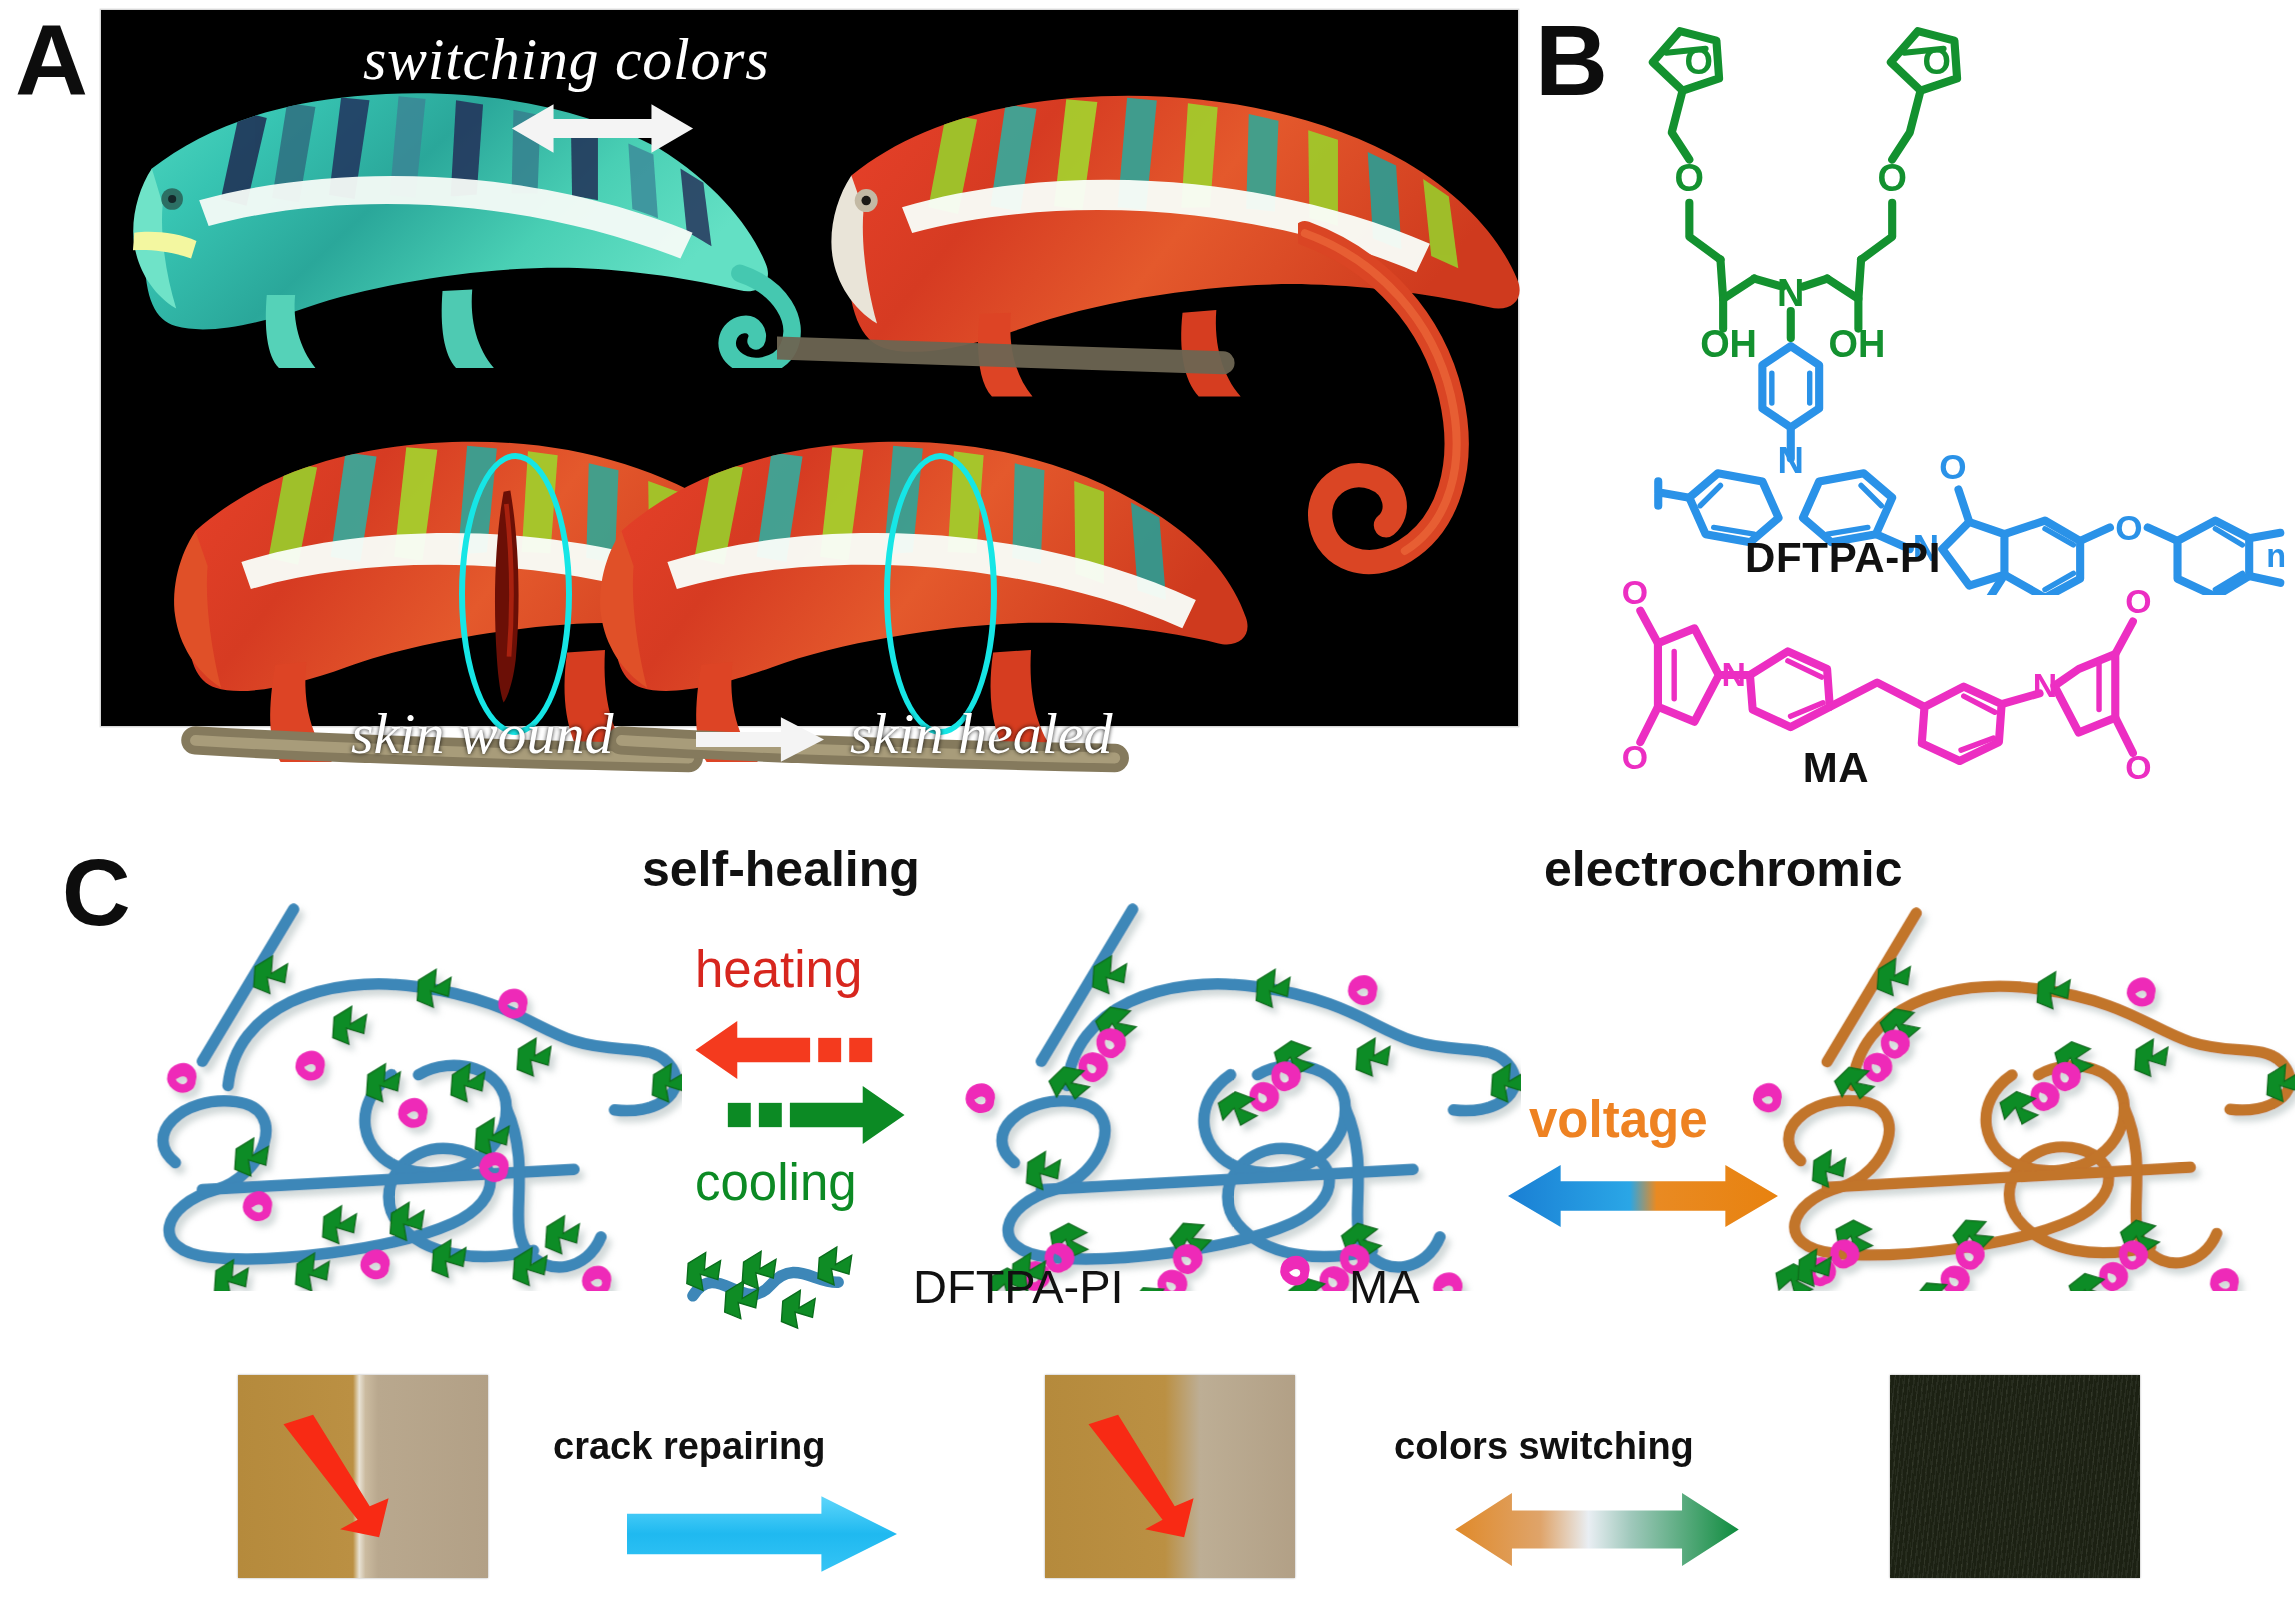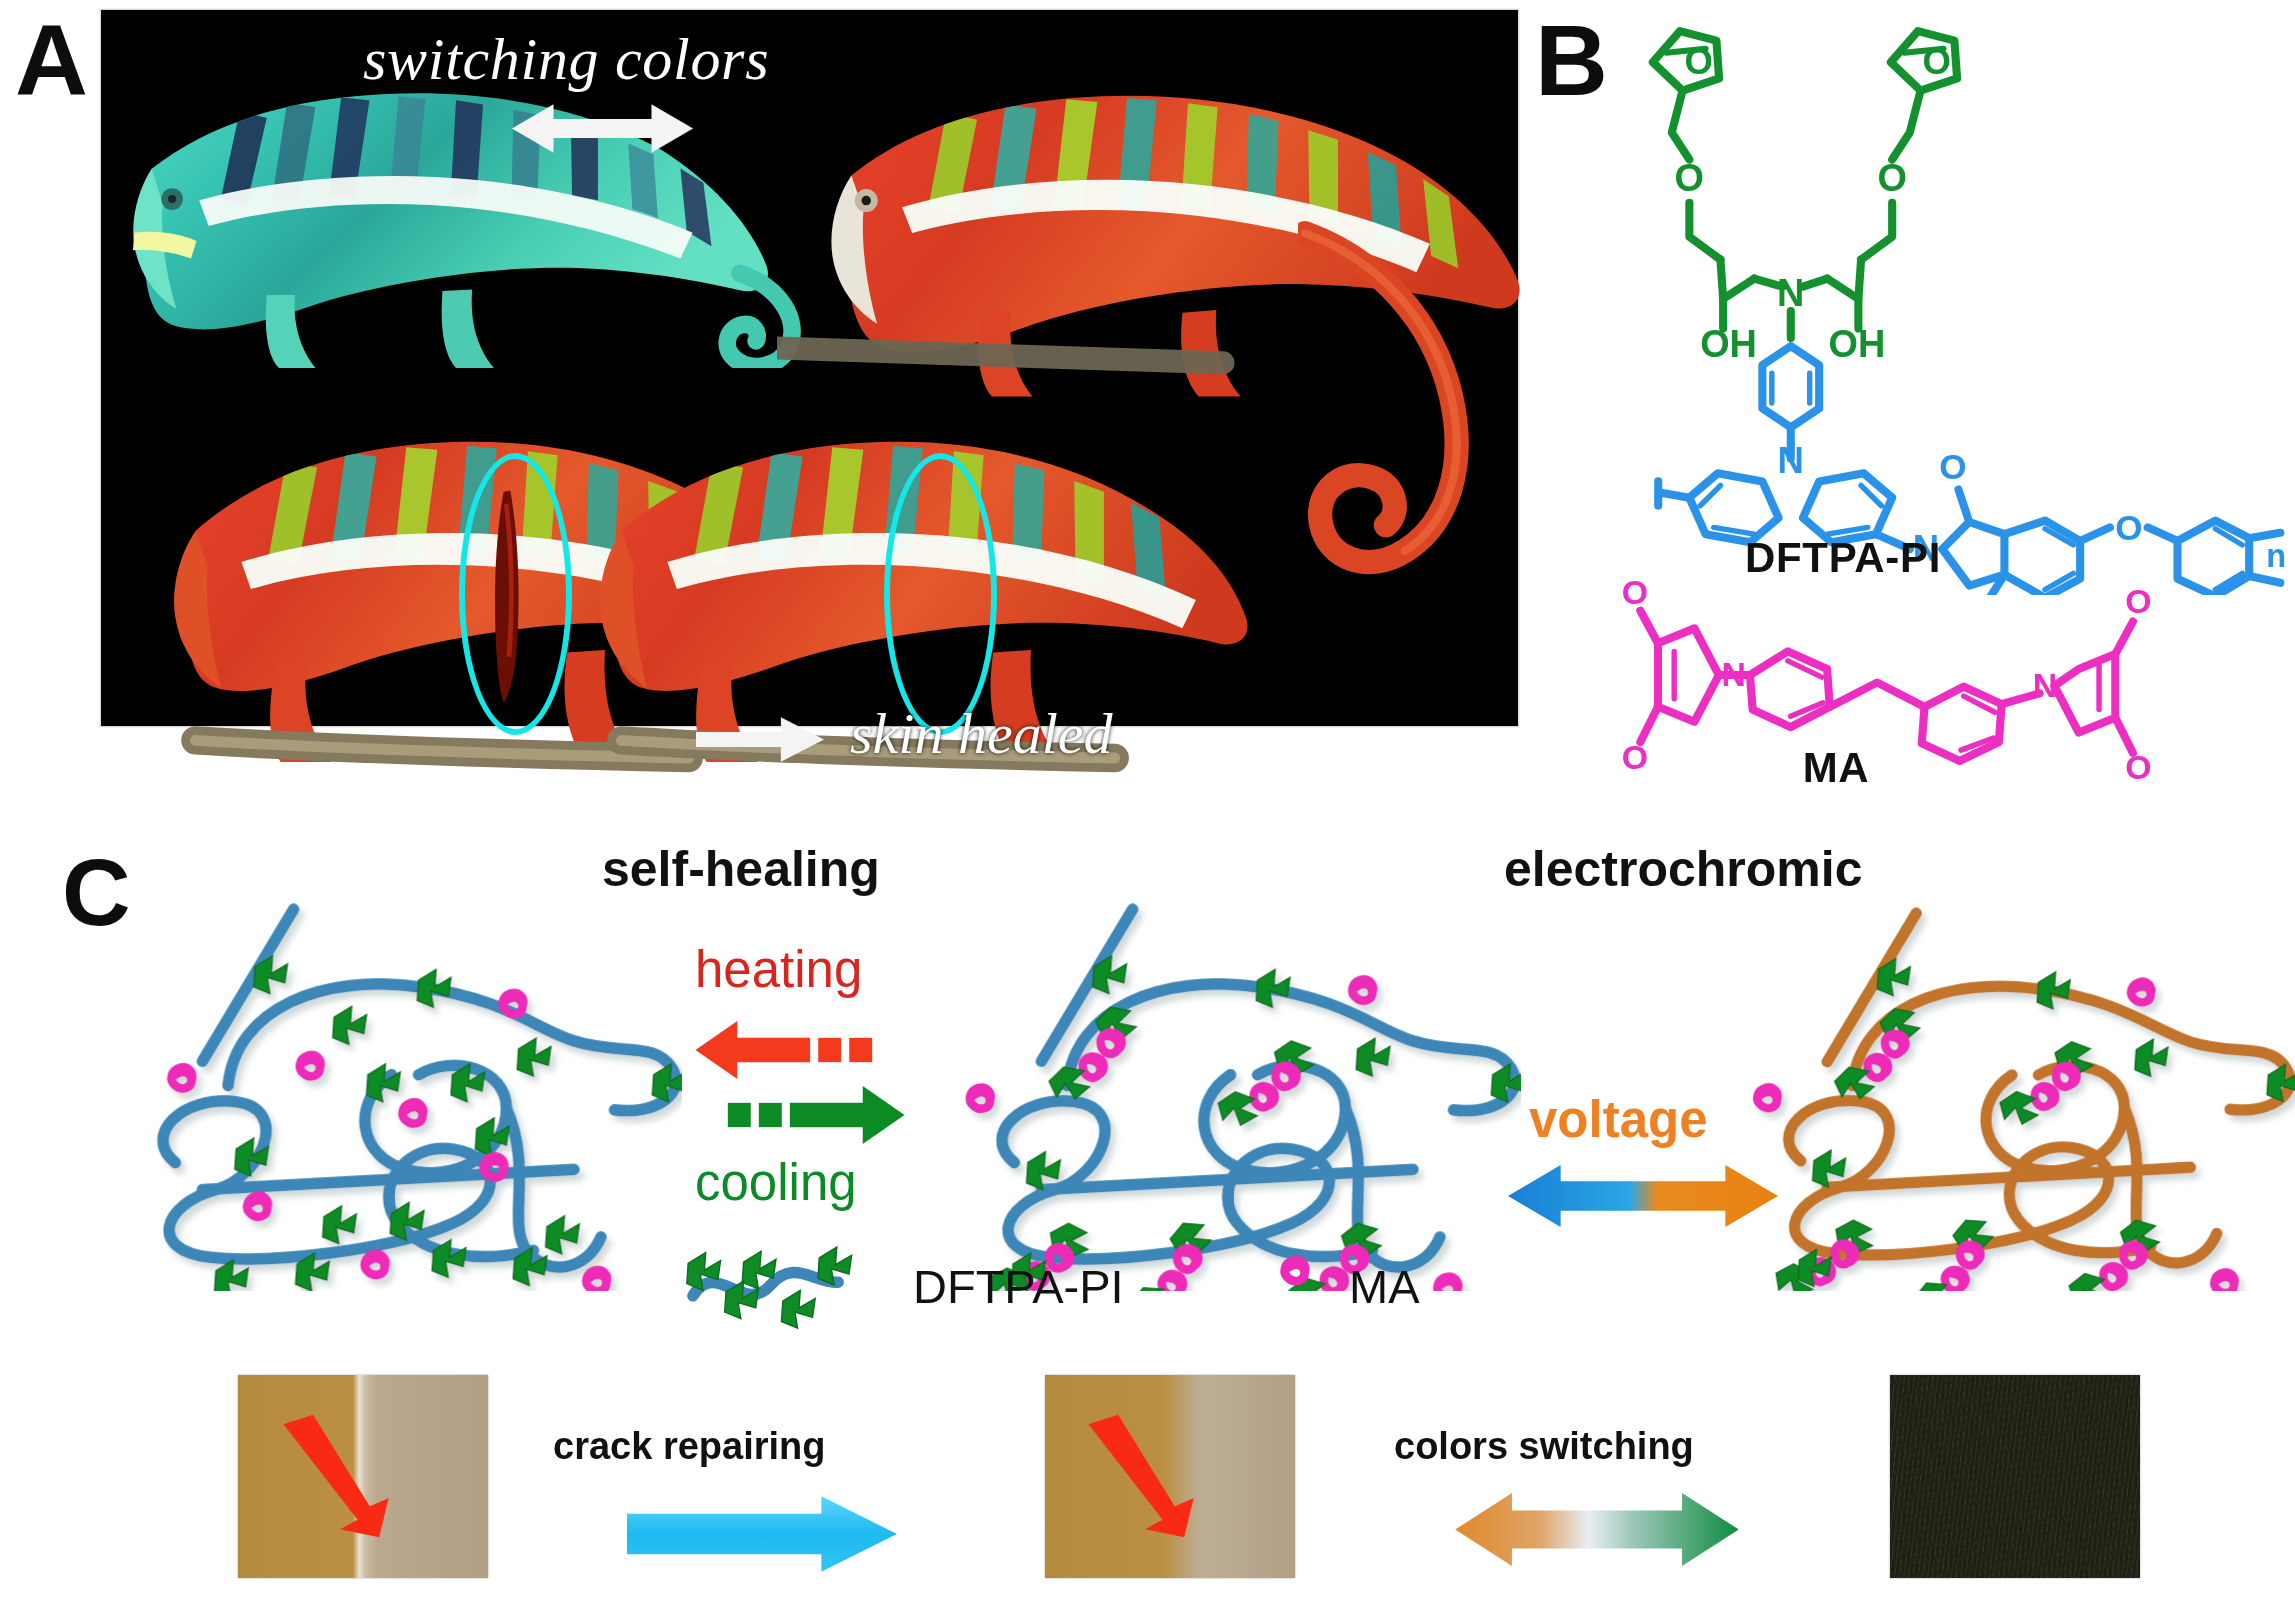--- a/index.html
+++ b/index.html
@@ -31,21 +31,21 @@
 
   
   .cyan-ellipse{position:absolute;border:6px solid #16e6e6;border-radius:50%;}
 
   
   #panelB{left:1525px;top:0px;width:771px;height:794px;}
   .chem-label{font-weight:bold;color:#111;font-size:42px;letter-spacing:0.7px;
               text-align:center;}
 
   
-  .c-head{font-weight:bold;color:#111;font-size:50px;white-space:nowrap;}
+  .c-head{font-weight:bold;color:#111;font-size:50px;white-space:nowrap;margin-left:40px;}
   .heat-label{font-weight:normal;font-size:51px;color:#d7261e;white-space:nowrap;}
   .cool-label{font-weight:normal;font-size:51px;color:#0c8a24;white-space:nowrap;}
   .volt-label{font-weight:bold;font-size:51px;color:#ee8222;white-space:nowrap;}
   .legend-label{font-size:47px;color:#111;white-space:nowrap;}
   .proc-label{font-weight:bold;font-size:38px;color:#111;white-space:nowrap;}
 
   .sample{position:absolute;box-shadow:0 0 2px rgba(0,0,0,.35);}
   .sample.cracked{
      background:linear-gradient(90deg,#b58a3c 0%, #bb9043 46%,#e8e2d4 48.5%,
                 #cbbba0 51%,#b9a88e 56%,#b2a086 100%);}
@@ -238,20 +238,21 @@
     <path d="M150,560 C350,572 600,580 880,586" stroke="#b7ab88" stroke-width="16" fill="none" stroke-linecap="round" opacity=".7"></path>
   </svg>
   <div class="cyan-ellipse" style="left:783px;top:443px;width:101px;height:270px;"></div>
 
   <div class="abs switch-label" style="left:262px;top:15px;">switching colors</div>
 
   <svg class="dbl-arrow" style="left:410px;top:91px;width:183px;height:55px;" viewBox="0 0 270 82">
     <path d="M0,41 L62,5 L62,27 L208,27 L208,5 L270,41 L208,77 L208,55 L62,55 L62,77 Z" fill="#f4f4f4"></path>
   </svg>
 
+  <div class="abs wound-label" style="left:250px;top:690px;">skin wound</div>
 
   <svg class="wh-arrow" style="left:595px;top:707px;width:128px;height:45px;" viewBox="0 0 190 66">
     <path d="M0,22 L126,22 L126,0 L190,33 L126,66 L126,44 L0,44 Z" fill="#f4f4f4"></path>
   </svg>
 
   <div class="abs wound-label" style="left:749px;top:690px;">skin healed</div>
 </div>
 
 <div class="abs panel-letter" style="left:1535px;top:9.5px;font-size:101px;">B</div>
 

